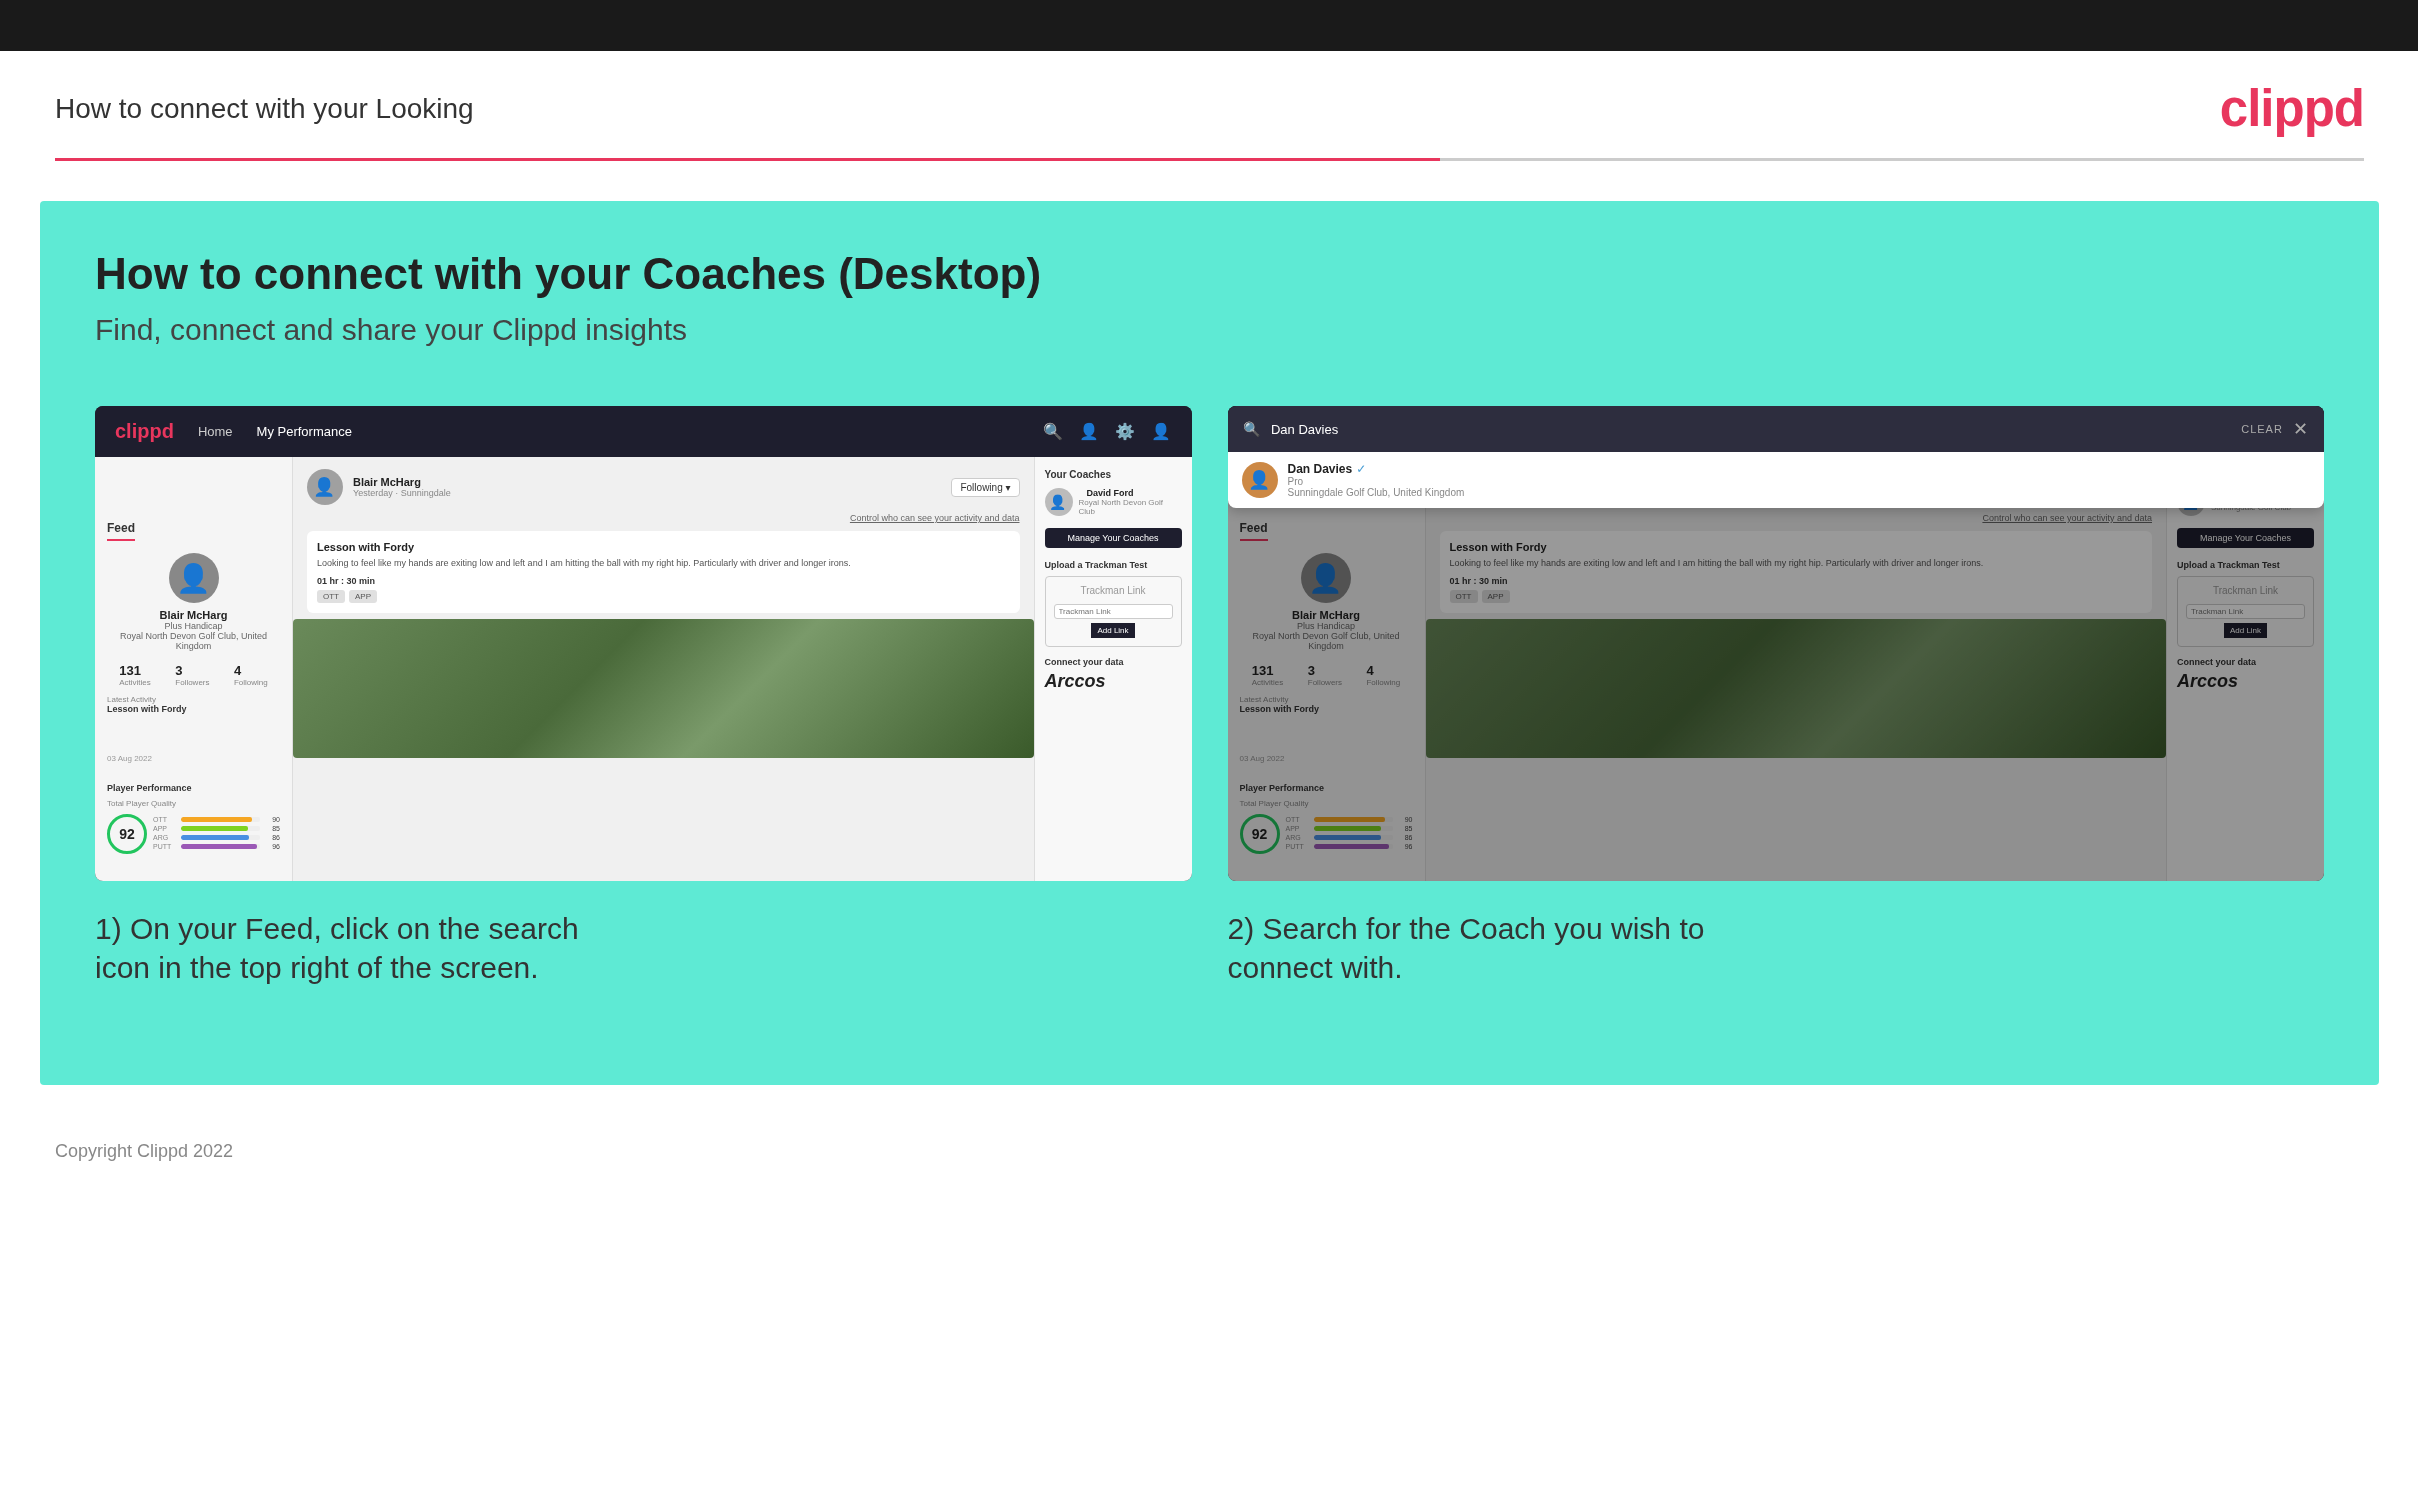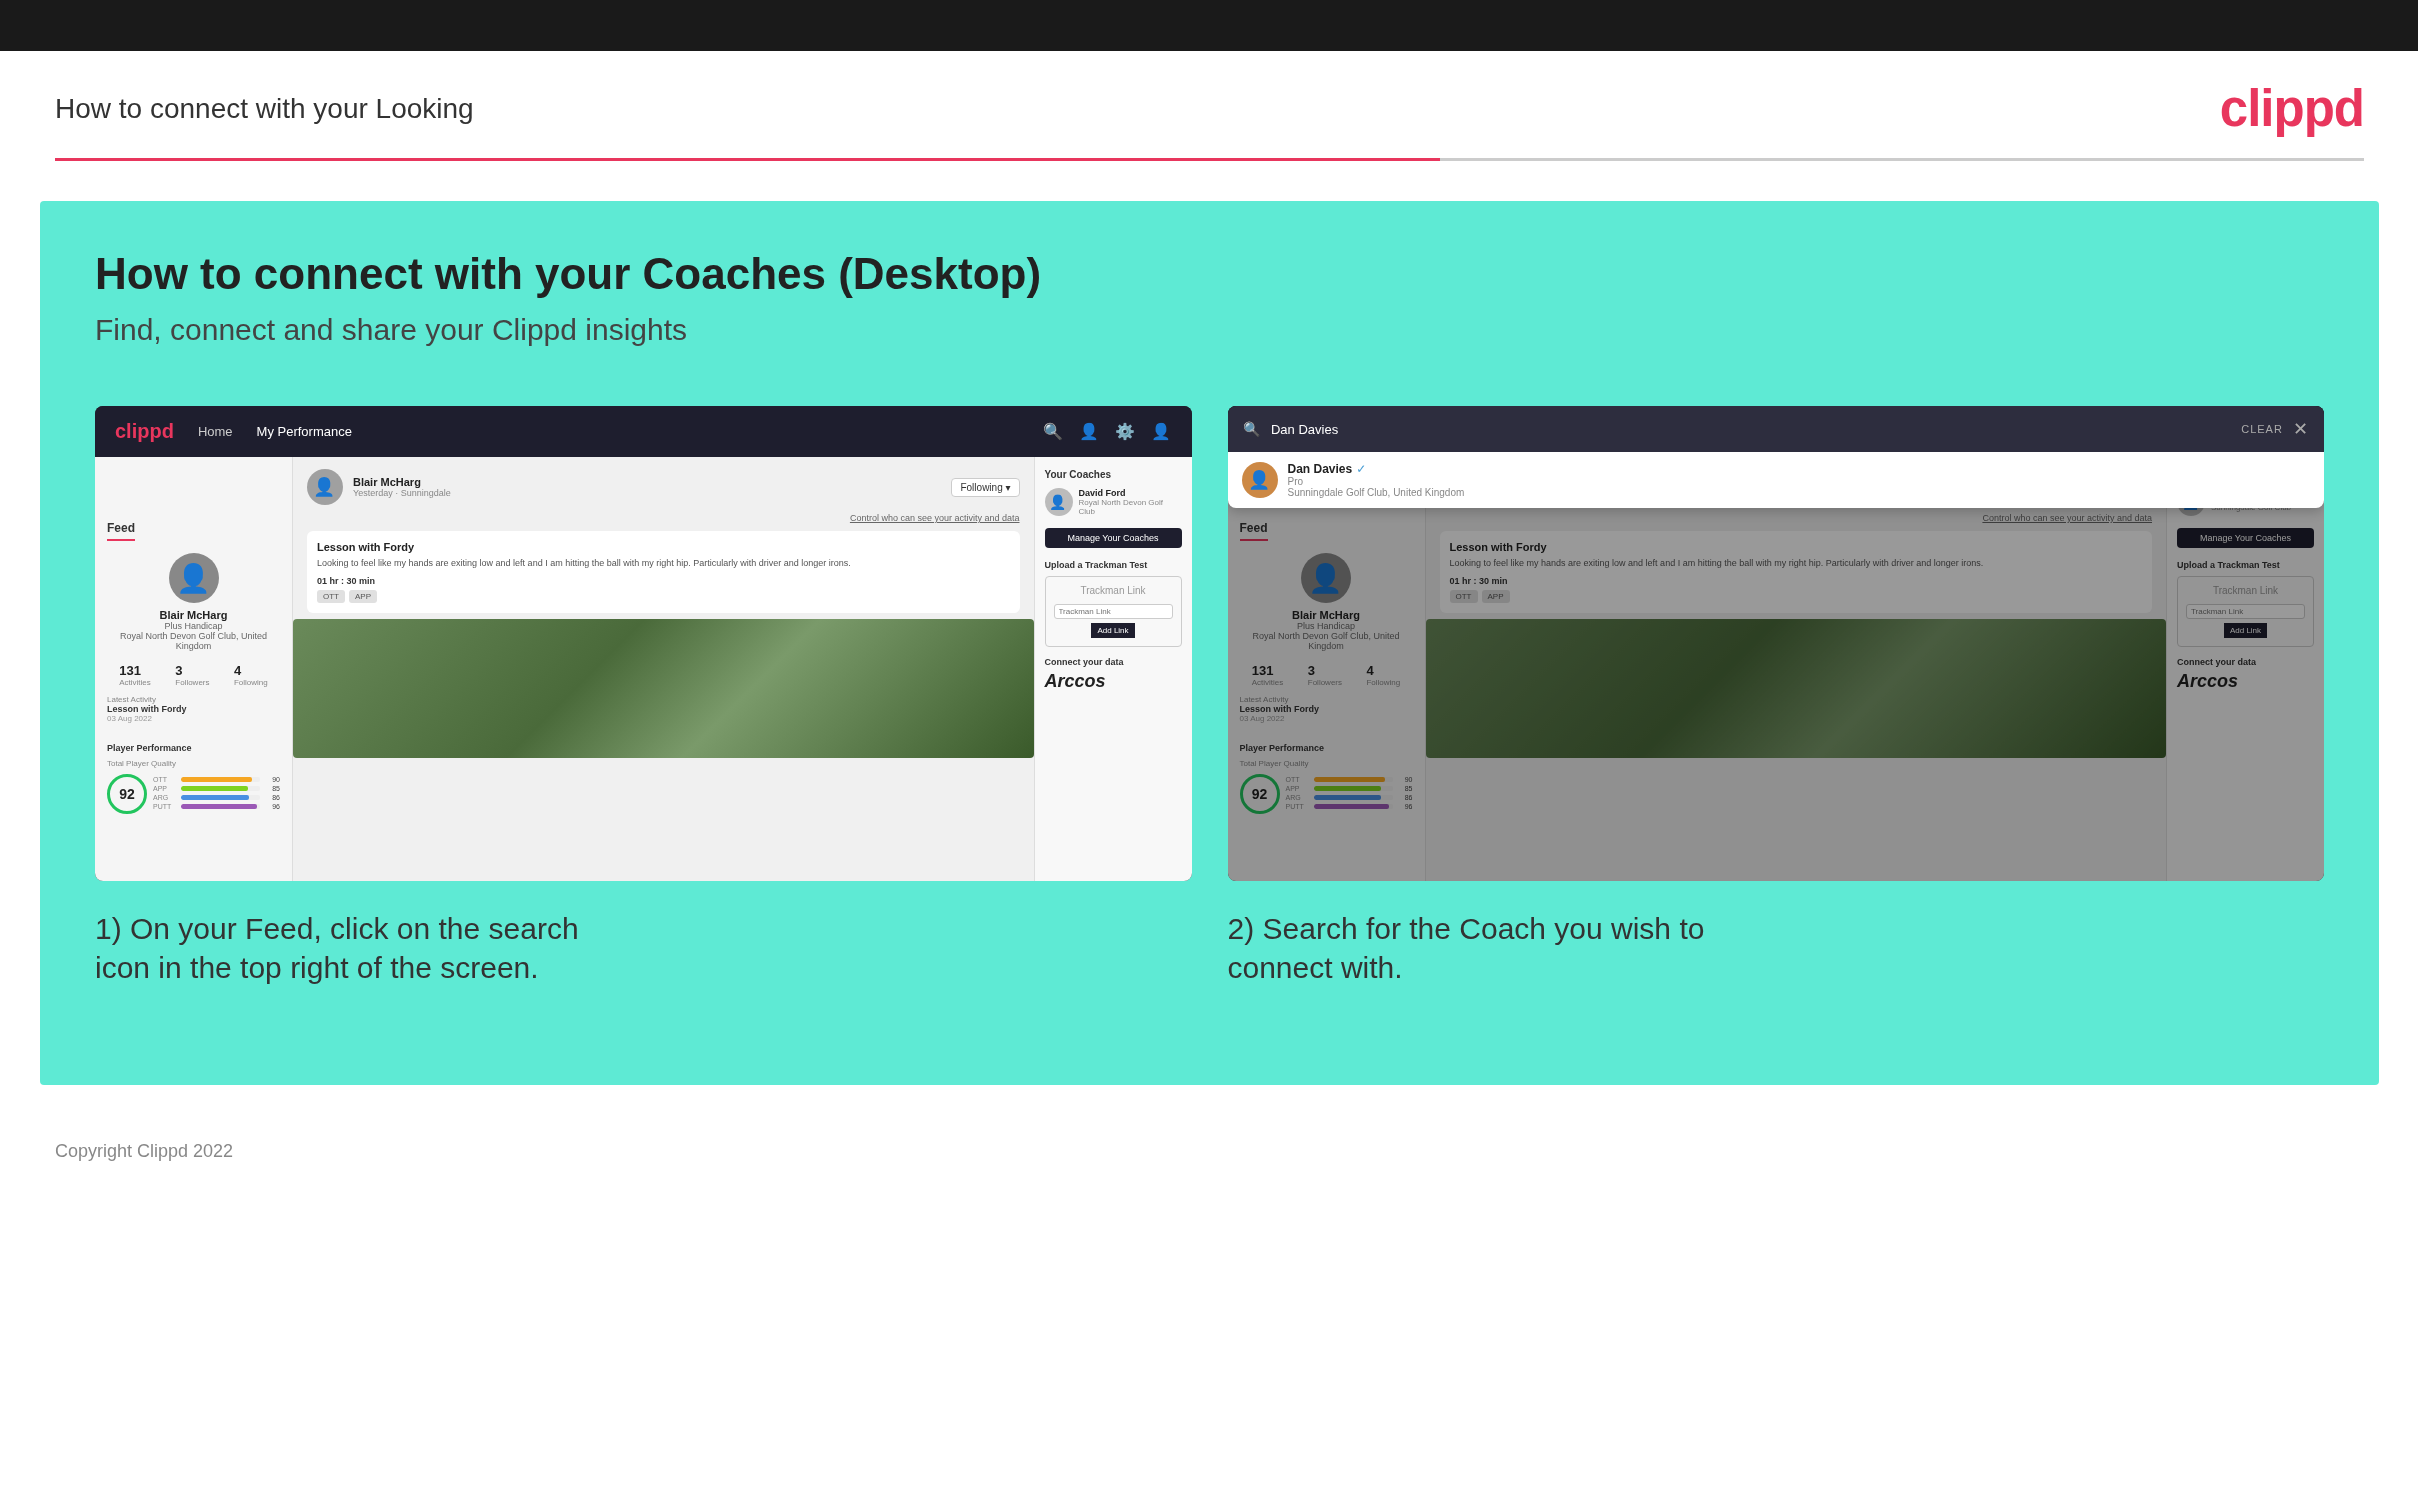--- a/index.html
+++ b/index.html
@@ -192,20 +192,21 @@
       margin-top: 6px;
     }
     .activity-name {
       font-size: 9px;
       font-weight: 600;
       color: #333;
     }
     .activity-date {
       font-size: 8px;
       color: #999;
+      margin-top: 40px;
     }
 
     
     .perf-section {
       margin-top: 20px;
     }
     .perf-title {
       font-size: 9px;
       font-weight: 700;
       color: #333;
@@ -394,20 +395,21 @@
       display: flex;
       align-items: center;
       justify-content: center;
       font-size: 14px;
       flex-shrink: 0;
     }
     .coach-name {
       font-size: 9px;
       font-weight: 600;
       color: #222;
+      margin-left: 8px;
     }
     .coach-club {
       font-size: 8px;
       color: #888;
     }
     .manage-btn {
       background: #1e1e2e;
       color: #fff;
       border: none;
       border-radius: 4px;

